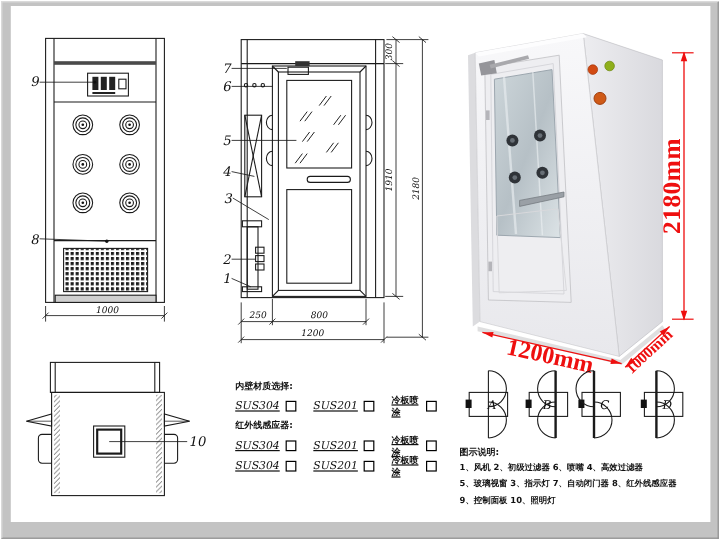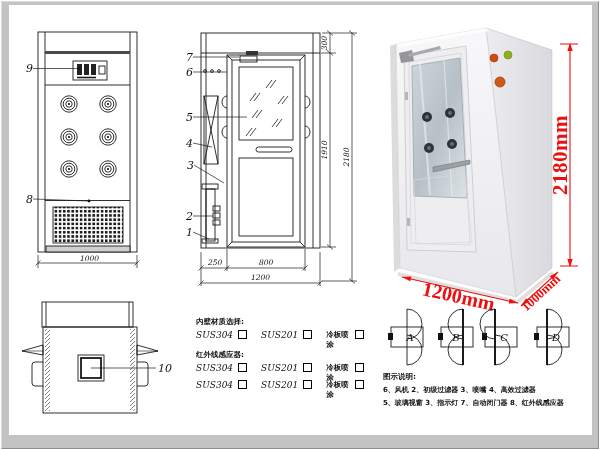--- a/index.html
+++ b/index.html
@@ -11,21 +11,21 @@
   .sheet{position:absolute;left:9px;top:5px;width:583px;height:430px;background:#ffffff;}
   svg.draw{position:absolute;left:0;top:0;}
   .callout{font:italic 11px "DejaVu Serif",serif;fill:#111;stroke:none;}
   .dim{font:italic 7.5px "DejaVu Serif",serif;fill:#111;stroke:none;}
   .letter{font:italic 10px "DejaVu Serif",serif;fill:#111;stroke:none;}
   .red-lg{font:bold 21px "Liberation Serif",serif;fill:#ee0f0f;stroke:none;letter-spacing:.5px;}
   .red-md{font:bold 20px "Liberation Serif",serif;fill:#ee0f0f;stroke:none;}
   .red-sm{font:bold 13px "Liberation Serif",serif;fill:#ee0f0f;stroke:none;}
   .materials{position:absolute;left:196px;top:314px;width:182px;color:#111;}
   .mat-title{font:700 7.5px/16px "DejaVu Sans",sans-serif;height:16px;}
-  .mat-row{height:17px;display:flex;font:italic 9px "DejaVu Serif",serif;}
+  .mat-row{height:17px;display:flex;align-items:center;font:italic 9px "DejaVu Serif",serif;text-decoration:underline;}
   .cn-opt{font:700 7.5px "DejaVu Sans",sans-serif;font-style:normal;}
   .cb{display:inline-block;width:7px;height:7px;border:1.5px solid #000;margin-left:5px;margin-right:14px;flex:none;}
   .legend{position:absolute;left:383px;top:370px;width:212px;color:#111;
           font:700 7px/13.5px "DejaVu Sans",sans-serif;white-space:nowrap;}
   .legend .lg-title{font-size:7.5px;}
 </style>
 </head>
 <body>
 
 <div class="canvas">
@@ -370,16 +370,17 @@
         <span class="cb"></span>
       <span>SUS201</span>
         <span class="cb"></span>
       <span class="cn-opt">冷板喷涂</span>
         <span class="cb"></span>
     </div>
   </div>
 
   <div class="legend">
     <div class="lg-title">图示说明:</div>
-    <div>6、风机   2、初级过滤器   3、喷嘴   4、高效过滤器</div>
+    <div>1、风机   2、初级过滤器   6、喷嘴   4、高效过滤器</div>
     <div>5、玻璃视窗   3、指示灯   7、自动闭门器   8、红外线感应器</div>
+    <div>9、控制面板   10、照明灯</div>
   </div>
 </div>
 
 </body></html>

